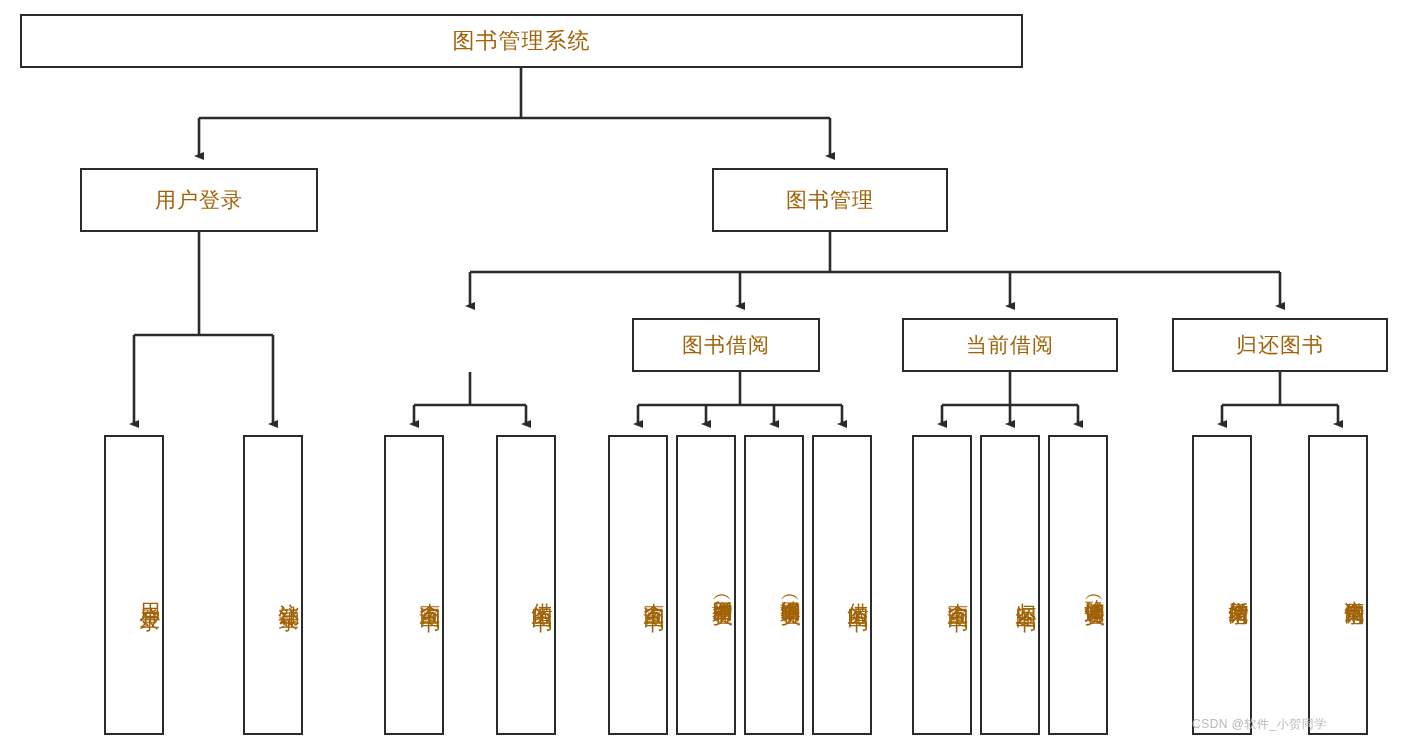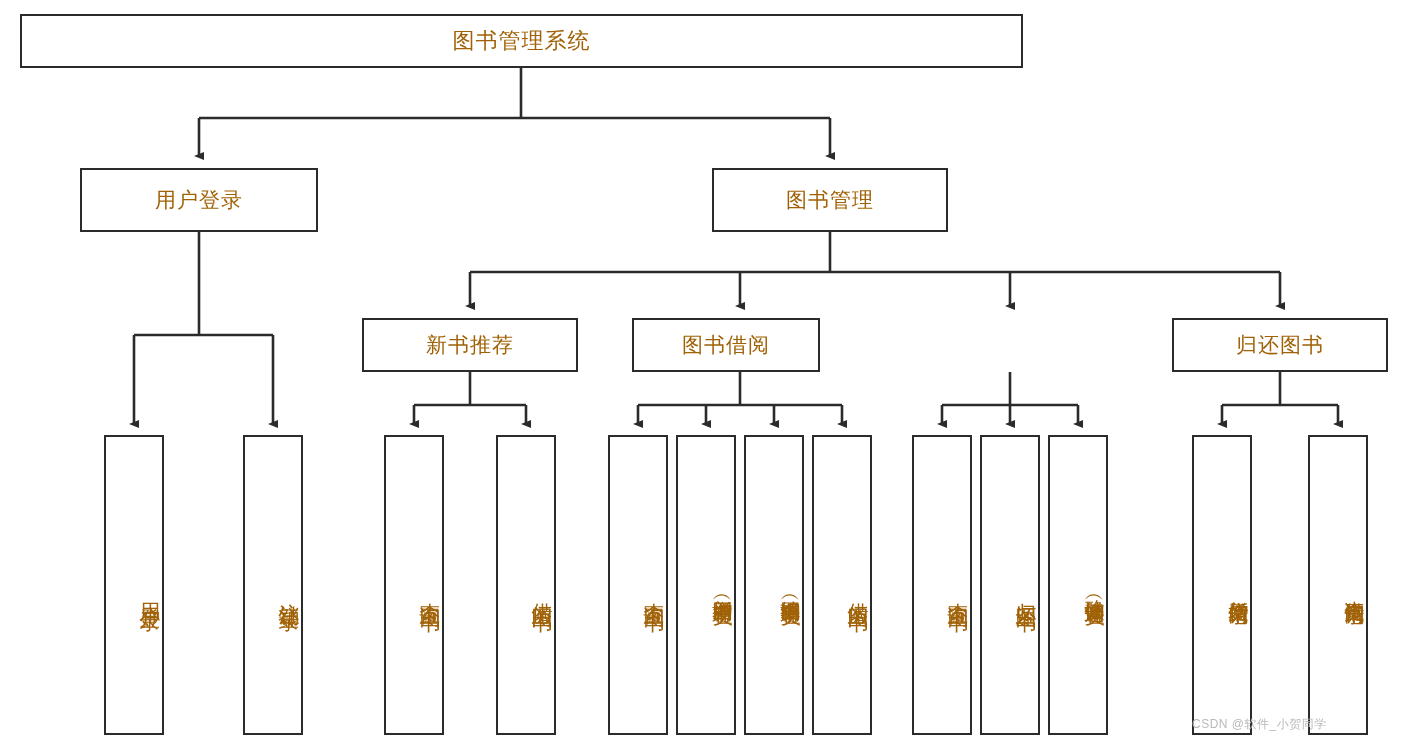--- a/index.html
+++ b/index.html
@@ -122,22 +122,22 @@
       <path d="M1222,405 L1222,424" marker-end="url(#arrow)"></path>
       <path d="M1338,405 L1338,424" marker-end="url(#arrow)"></path>
     </g>
   </svg>
 
   <div class="node h title-node" style="left:20px; top:14px; width:1003px; height:54px;">图书管理系统</div>
 
   <div class="node h" style="left:80px; top:168px; width:238px; height:64px;">用户登录</div>
   <div class="node h" style="left:712px; top:168px; width:236px; height:64px;text-align:center;">图书管理</div>
 
-  <div class="node h" style="left:362px; top:318px; width:216px; height:54px;">新书推荐</div>
   <div class="node h" style="left:632px; top:318px; width:188px; height:54px;">图书借阅</div>
+  <div class="node h" style="left:902px; top:318px; width:216px; height:54px;">当前借阅</div>
   <div class="node h" style="left:1172px; top:318px; width:216px; height:54px;">归还图书</div>
 
   <div class="node v" style="left:104px; top:435px; width:60px; height:300px;">用户登录</div>
   <div class="node v" style="left:243px; top:435px; width:60px; height:300px;">注销登录</div>
 
   <div class="node v" style="left:384px; top:435px; width:60px; height:300px;">查询图书</div>
   <div class="node v" style="left:496px; top:435px; width:60px; height:300px;">借阅图书</div>
 
   <div class="node v" style="left:608px; top:435px; width:60px; height:300px;">查询图书</div>
   <div class="node v tall" style="left:676px; top:435px; width:60px; height:300px;">新增图书（管理员）</div>

